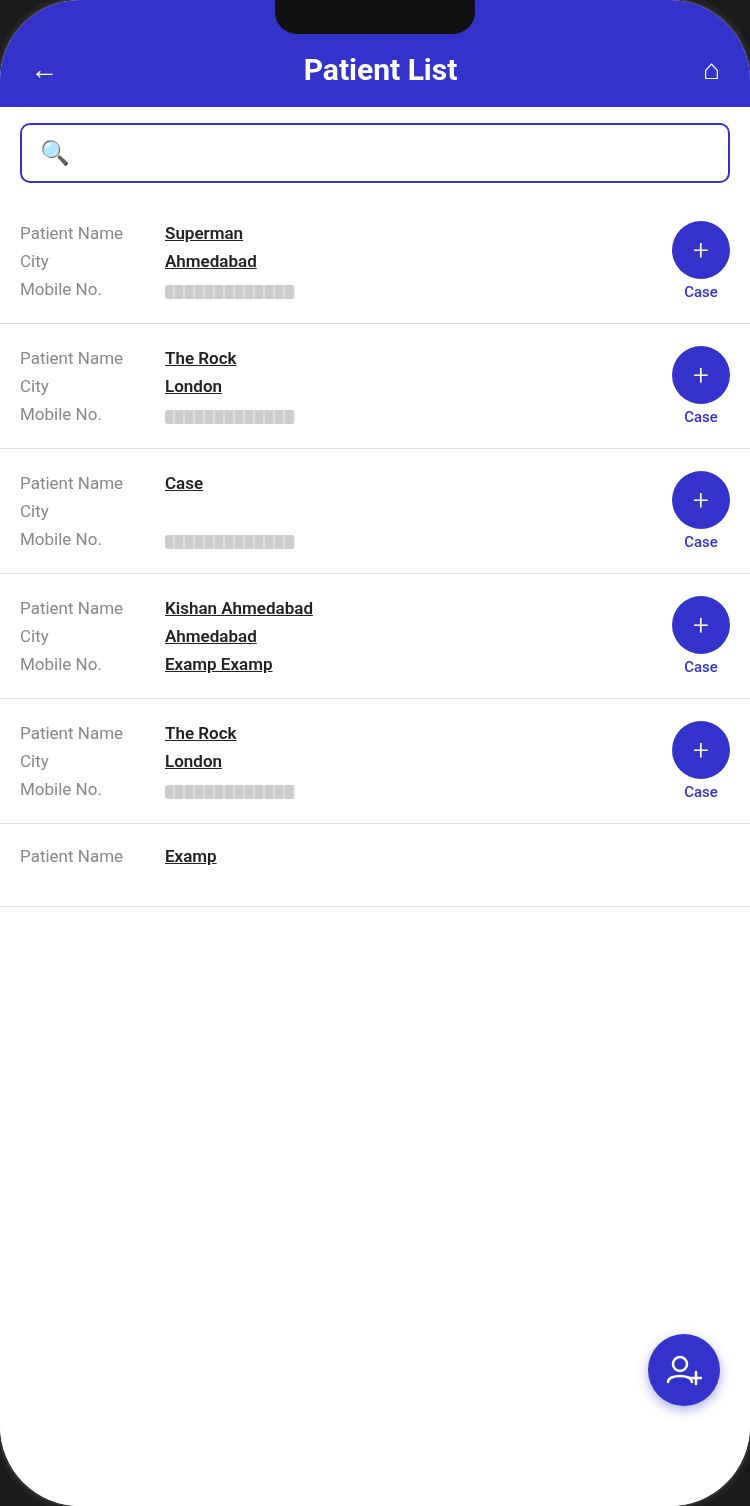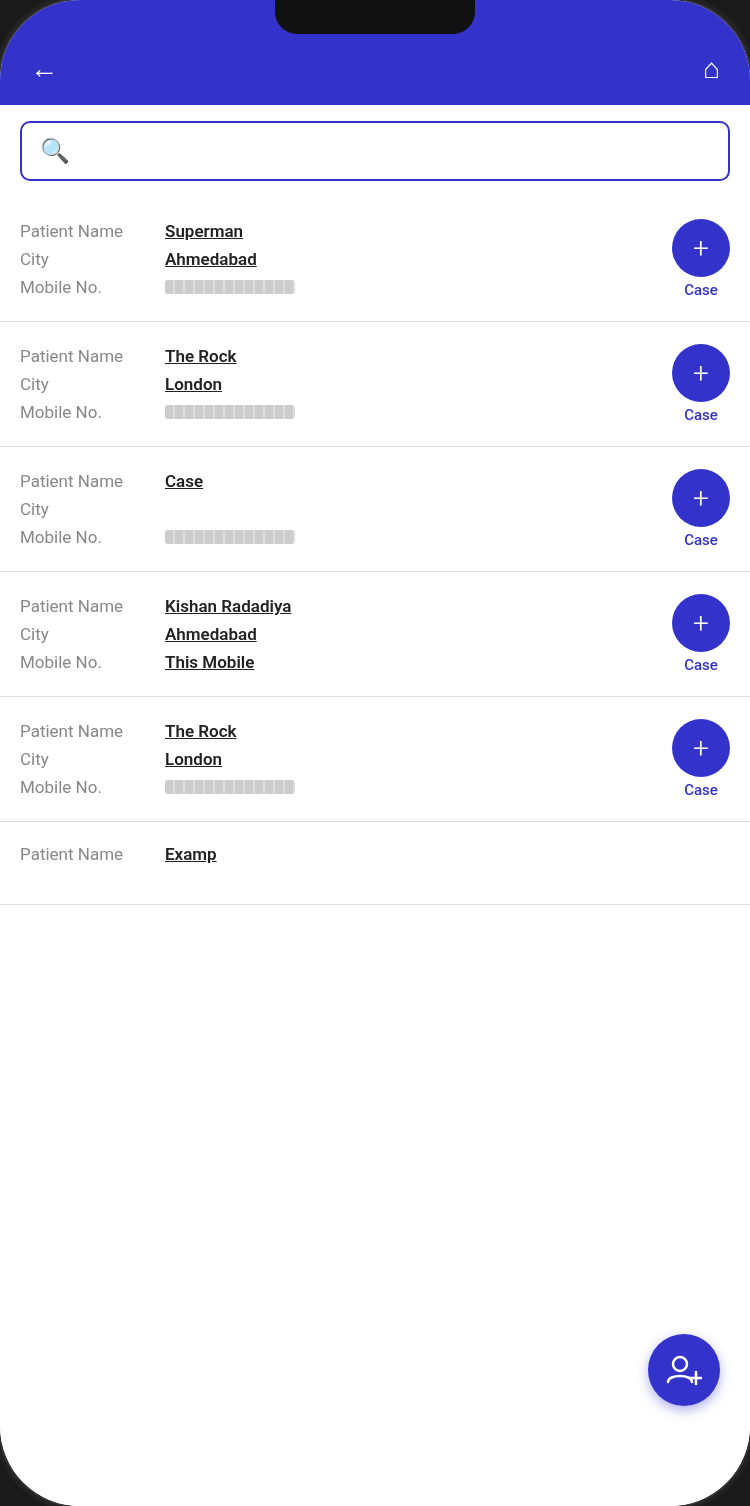--- a/index.html
+++ b/index.html
@@ -122,21 +122,21 @@
       align-items: center;
       justify-content: space-between;
     }
 
     .patient-info {
       flex: 1;
     }
 
     .info-line {
       display: flex;
-      align-items: center;
+      align-items: flex-end;
       margin-bottom: 8px;
     }
 
     .info-line:last-child {
       margin-bottom: 0;
     }
 
     .info-label {
       color: #888;
       font-size: 17px;
@@ -217,20 +217,21 @@
 </head>
 <body>
 
 <div class="phone-frame">
   <div class="notch"></div>
 
   <div class="screen">
 
     <div class="header">
       <span class="header-back">←</span>
+      <span class="header-title">Patient List</span>
       <span class="header-home">⌂</span>
     </div>
 
     <div class="search-container">
       <div class="search-box">
         <span class="search-icon-wrap">🔍</span>
         <input type="text" class="search-input" placeholder="" style="">
       </div>
     </div>
 
@@ -296,29 +297,29 @@
         <div class="case-button">
           <div class="case-circle">+</div>
           <span class="case-label">Case</span>
         </div>
       </div>
 
       <div class="patient-row">
         <div class="patient-info">
           <div class="info-line">
             <span class="info-label">Patient Name</span>
-            <span class="info-value">Kishan Radadiya</span>
+            <span class="info-value">Kishan Ahmedabad</span>
           </div>
           <div class="info-line">
             <span class="info-label">City</span>
             <span class="info-value">Ahmedabad</span>
           </div>
           <div class="info-line">
             <span class="info-label">Mobile No.</span>
-            <span class="info-value">This Mobile</span>
+            <span class="info-value">Examp Examp</span>
           </div>
         </div>
         <div class="case-button">
           <div class="case-circle">+</div>
           <span class="case-label">Case</span>
         </div>
       </div>
 
       <div class="patient-row">
         <div class="patient-info">

